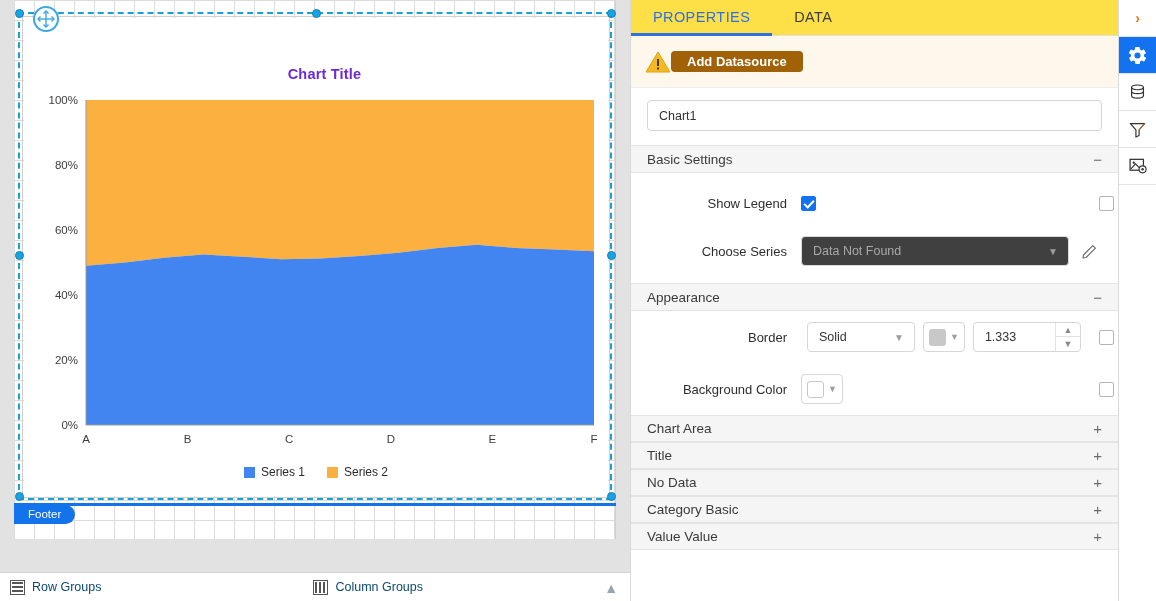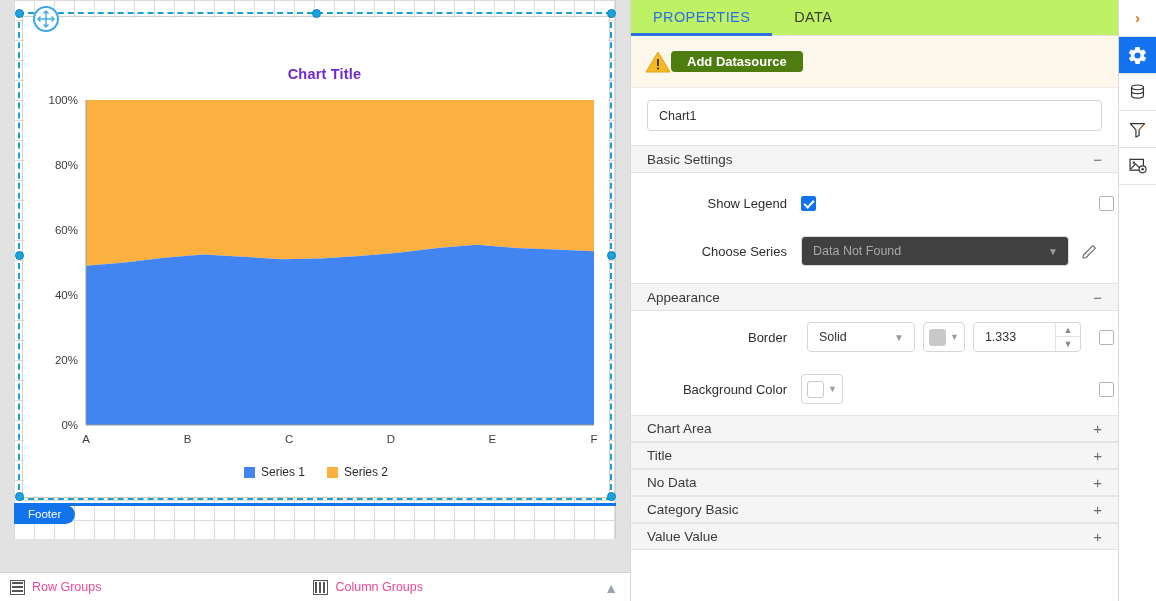--- a/index.html
+++ b/index.html
@@ -96,21 +96,21 @@
   
   .statusbar {
     position: absolute;
     left: 0; bottom: 0;
     width: 630px; height: 29px;
     background: #ffffff;
     border-top: 1px solid #d3d3d3;
     display: flex;
     align-items: center;
   }
-  .sb-item { display: flex; align-items: center; gap: 7px; color: #ec4899; font-size: 12.5px; }
+  .sb-item { display: flex; align-items: center; gap: 7px; color: #0c4a6e; font-size: 12.5px; }
   .sb-item.rows { margin-left: 10px; }
   .sb-item.cols { margin-left: 212px; }
   .sb-collapse { position: absolute; right: 12px; top: 7px; color: #9aa4b0; font-size: 14px; }
 
   .ico-rows, .ico-cols {
     width: 15px; height: 15px;
     border: 1.4px solid #555;
     display: block;
     position: relative;
   }
@@ -143,40 +143,40 @@
 
   
   .panel {
     width: 526px; height: 601px;
     display: flex;
     background: #fff;
     border-left: 1px solid #d9d9d9;
   }
   .panel-main { width: 488px; height: 601px; overflow: hidden; background: #fff; }
 
-  .tabs { display: flex; height: 36px; border-bottom: 1px solid #e0e0e0; background: #bef264; }
+  .tabs { display: flex; height: 36px; border-bottom: 1px solid #e0e0e0; background: #fde047; }
   .tab {
     padding: 0 22px;
     height: 36px; line-height: 34px;
     font-size: 14.5px; color: #3d3d3d;
     letter-spacing: .4px;
     border-bottom: 3px solid transparent;
   }
   .tab.active { color: #2f6fe4; border-bottom-color: #2f6fe4; font-weight: 400; }
 
   .warnbar {
     height: 52px; background: #fdf7ec;
     display: flex; align-items: center;
     padding: 0 16px 0 14px;
     border-bottom: 1px solid #ececec;
   }
   .warn-ico { width: 26px; height: 24px; flex: 0 0 auto; }
   .warn-text { margin-left: 14px; font-size: 13px; color: #3a3a3a; flex: 1 1 auto; }
   .btn-primary {
-    background: #4d7c0f; color: #fff;
+    background: #a16207; color: #fff;
     font-size: 13px; font-weight: bold;
     border: none; border-radius: 4px;
     padding: 3px 16px;
     cursor: pointer;
     font-family: "Liberation Sans", sans-serif;
   }
 
   .field-block { padding: 12px 16px 14px 16px; }
   .field-label { font-size: 13.5px; color: #2b2b2b; margin-bottom: 9px; }
   .text-input {

